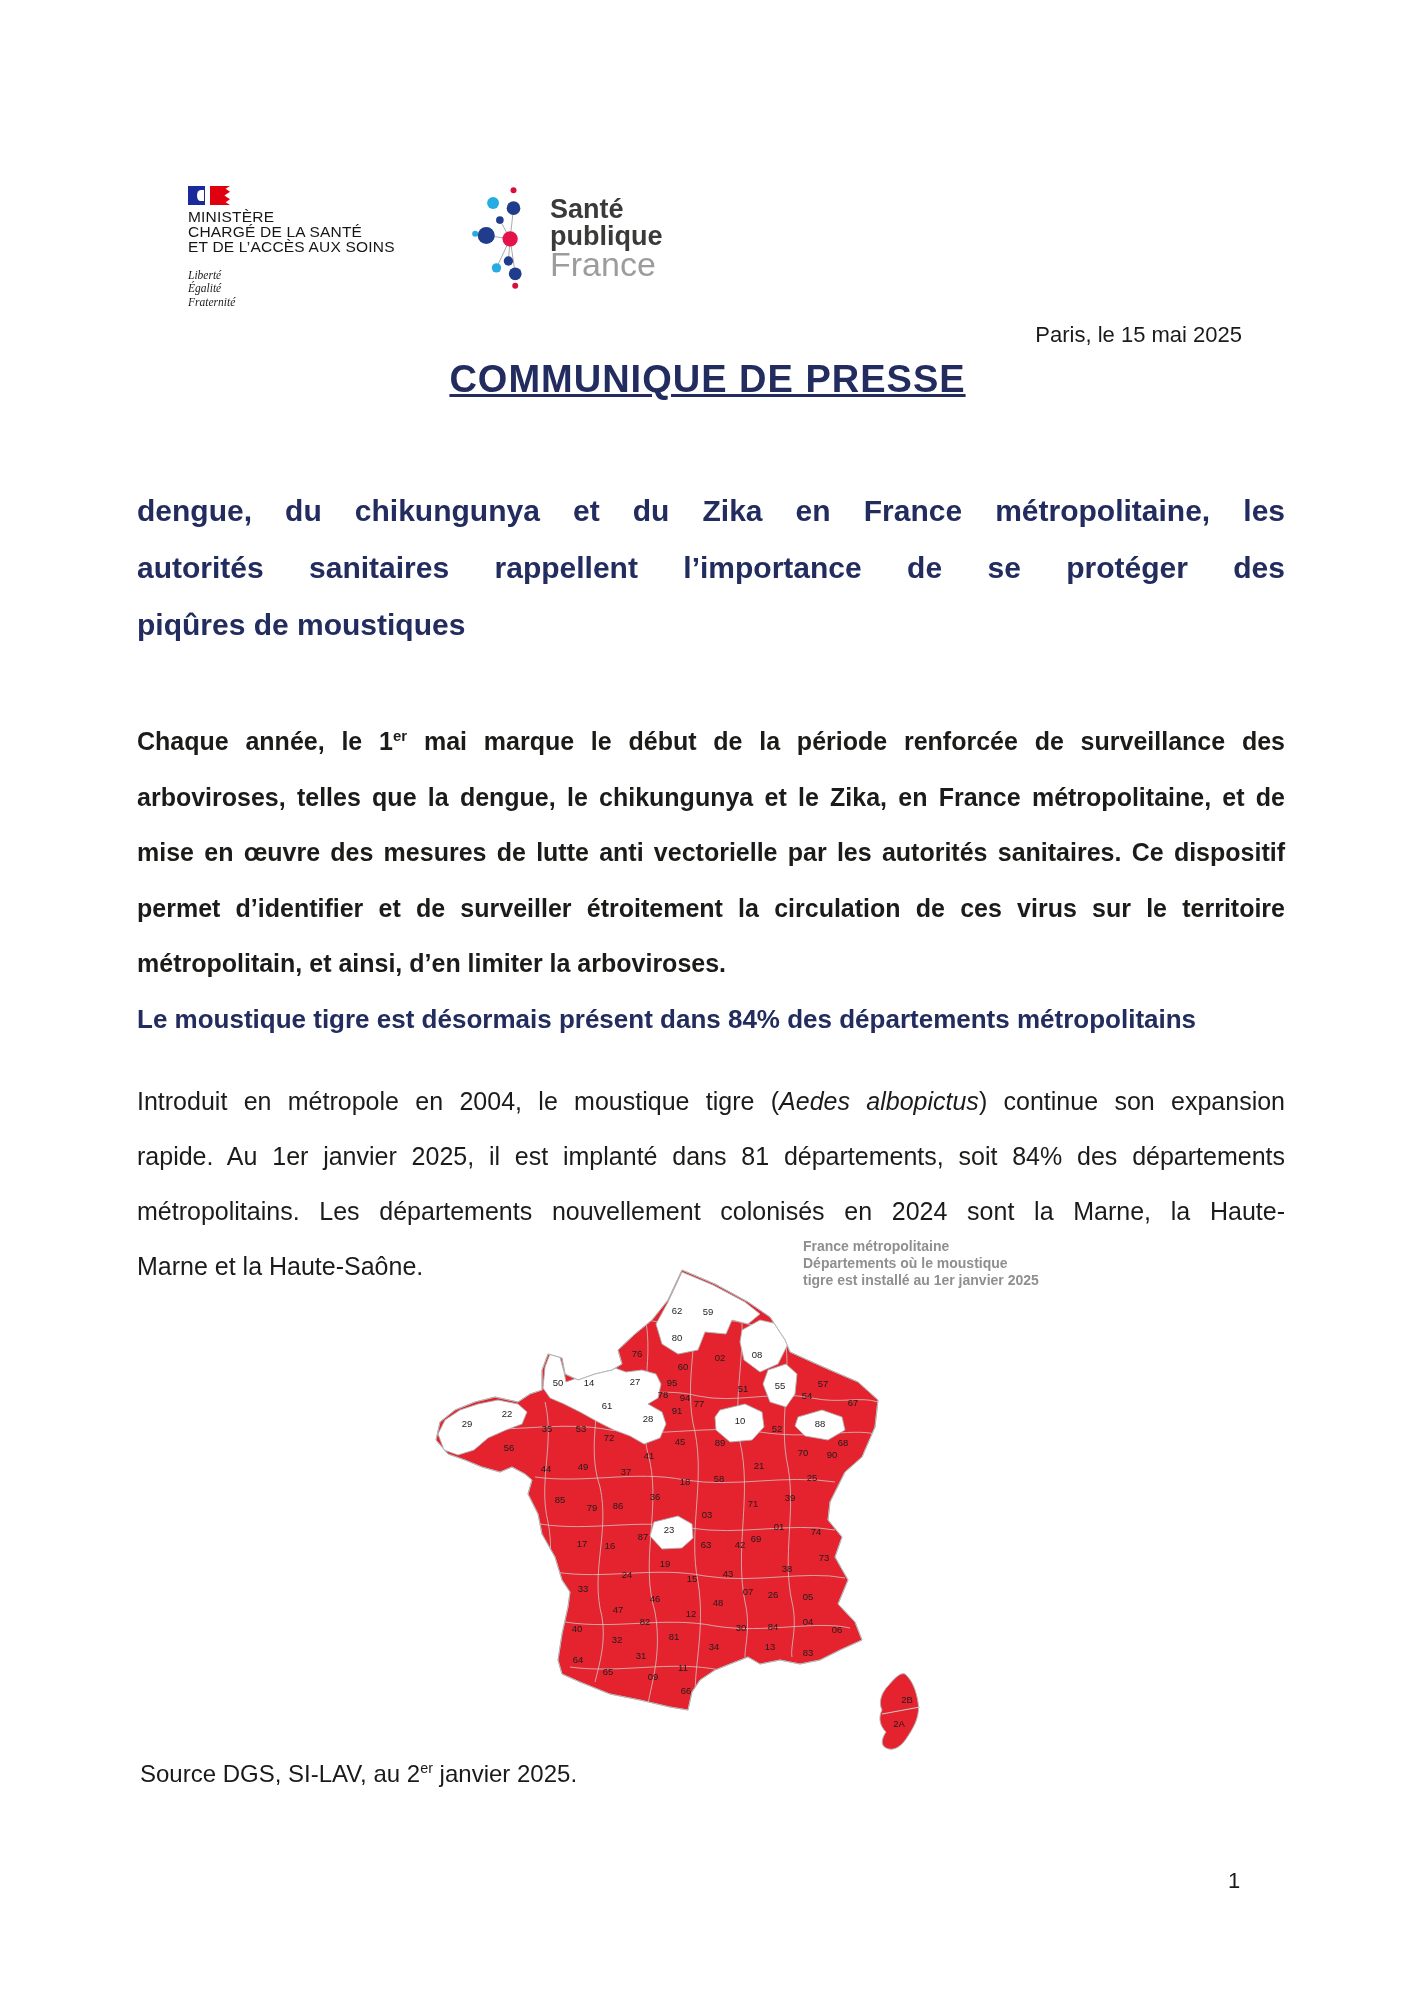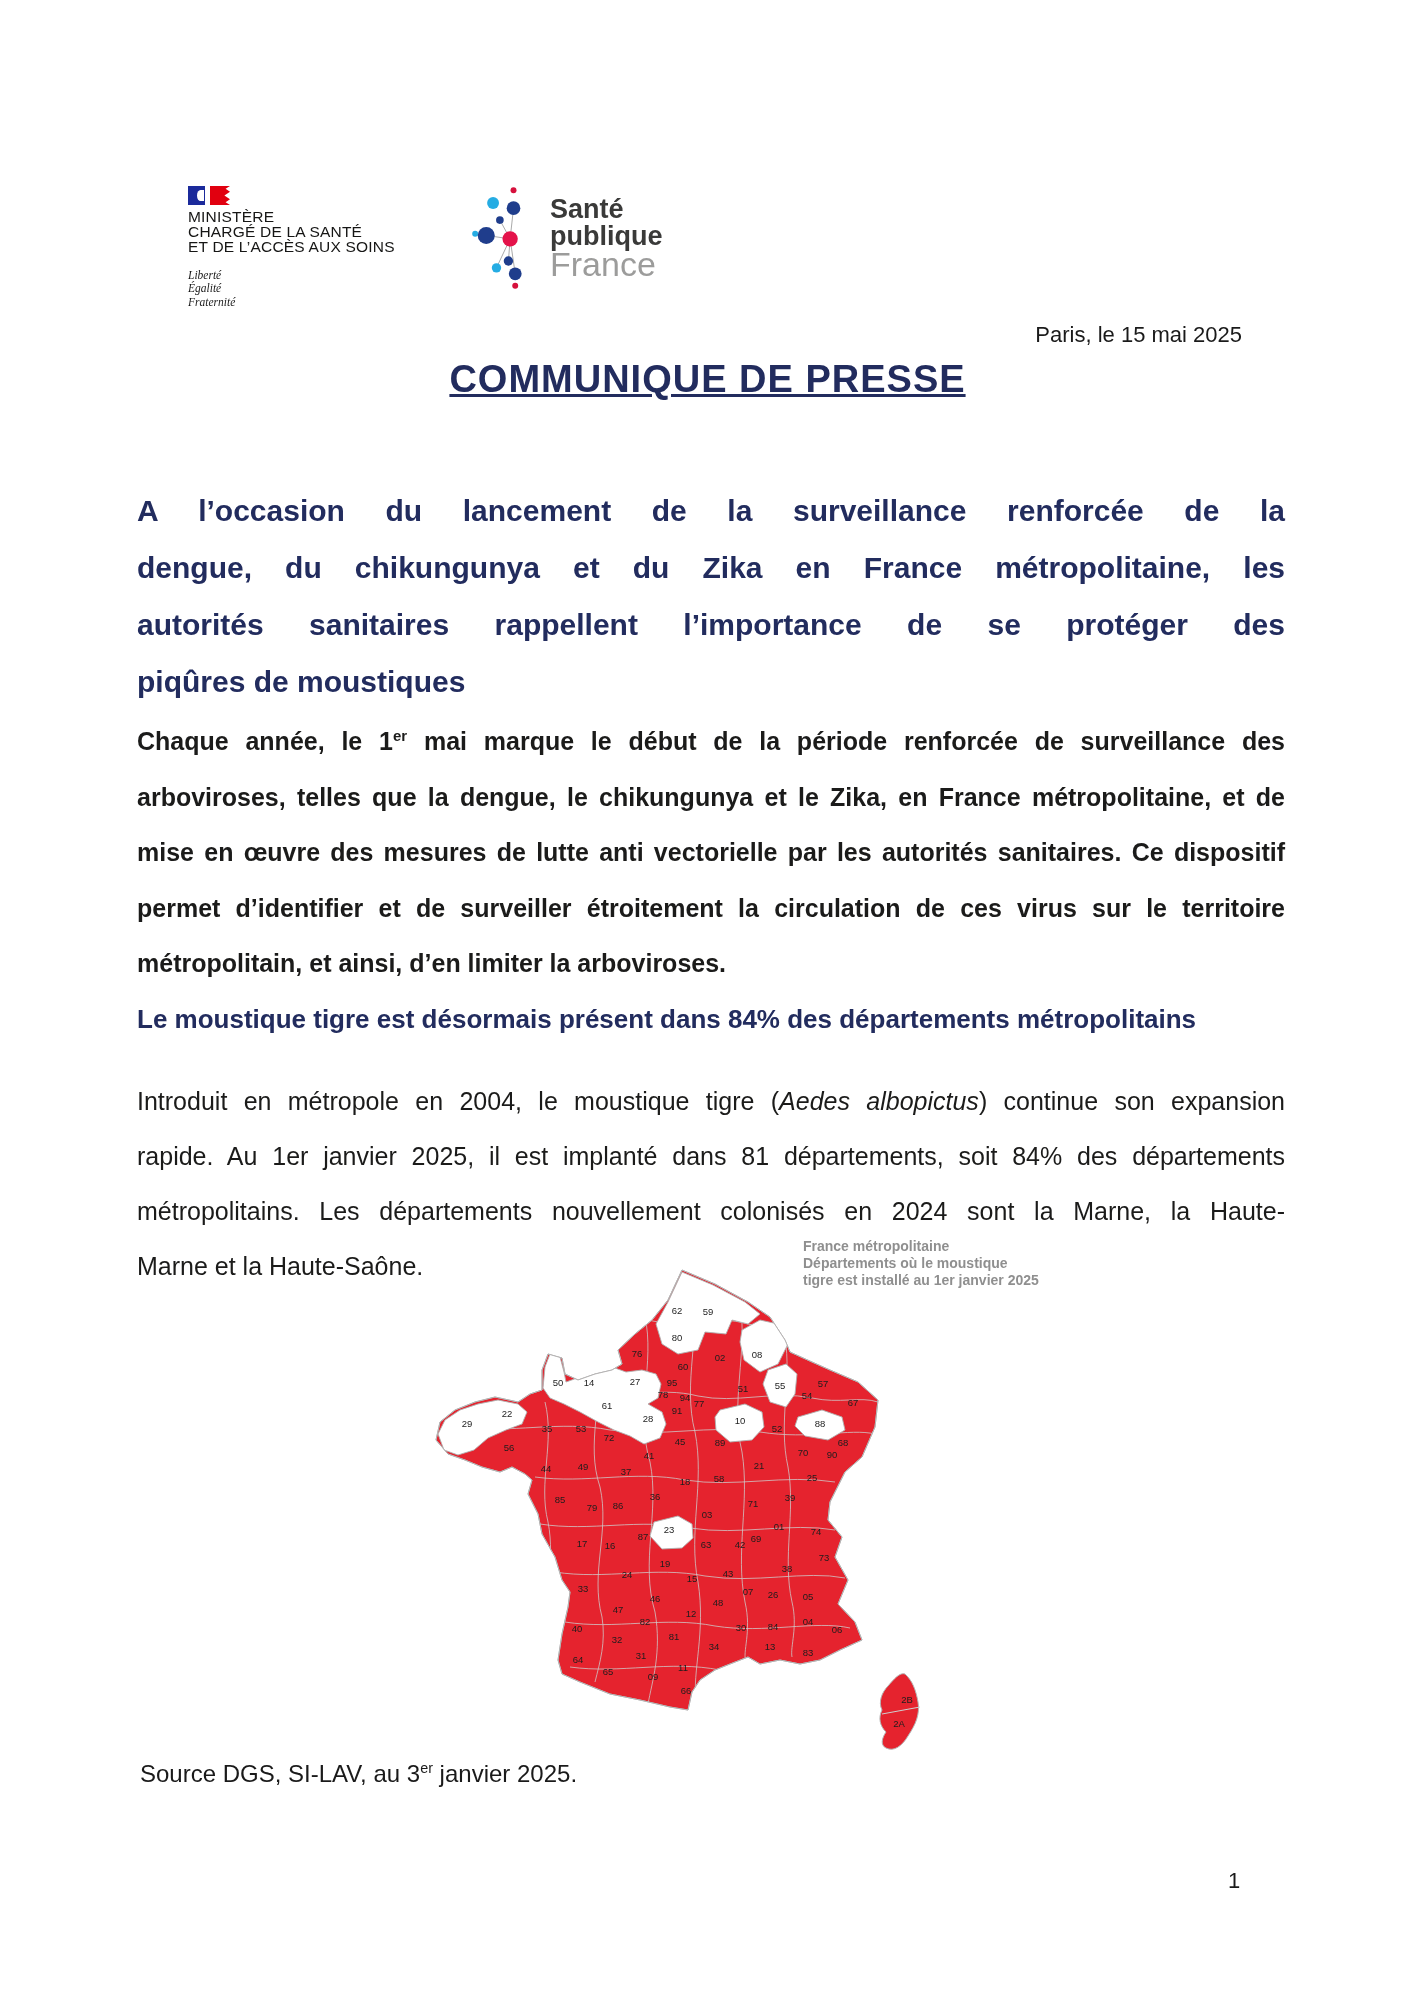--- a/index.html
+++ b/index.html
@@ -104,21 +104,20 @@
       <div class="spf-dark">Santé</div>
       <div class="spf-dark">publique</div>
       <div class="spf-gray">France</div>
     </div>
   </div>
 
   <div class="date-line">Paris, le 15 mai 2025</div>
   <h1 class="doc-title">COMMUNIQUE DE PRESSE</h1>
 
   <div class="headline">
-    <div class="jline">A l’occasion du lancement de la surveillance renforcée de la</div>
     <div class="jline">dengue, du chikungunya et du Zika en France métropolitaine, les</div>
     <div class="jline">autorités sanitaires rappellent l’importance de se protéger des</div>
     <div class="jline-last">piqûres de moustiques</div>
   </div>
 
   <div class="intro">
     <div class="jline"><span>Chaque année, le 1</span><sup>er</sup><span> mai marque le début de la période renforcée de surveillance des</span></div>
     <div class="jline">arboviroses, telles que la dengue, le chikungunya et le Zika, en France métropolitaine, et de</div>
     <div class="jline">mise en œuvre des mesures de lutte anti vectorielle par les autorités sanitaires. Ce dispositif</div>
     <div class="jline">permet d’identifier et de surveiller étroitement la circulation de ces virus sur le territoire</div>
@@ -273,17 +272,17 @@
         <text x="178" y="413" class="dept-label">65</text>
         <text x="253" y="409" class="dept-label">11</text>
         <text x="223" y="418" class="dept-label">09</text>
         <text x="256" y="432" class="dept-label">66</text>
         <text x="477" y="441" class="dept-label">2B</text>
         <text x="469" y="465" class="dept-label">2A</text>
       </g>
   </svg>
 
   <div class="source-line">
-    <span>Source DGS, SI-LAV, au 3</span><sup>er</sup><span> janvier 2025.</span>
+    <span>Source DGS, SI-LAV, au 2</span><sup>er</sup><span> janvier 2025.</span>
   </div>
   <div class="page-number">1</div>
 
 </div>
 
 </body></html>

